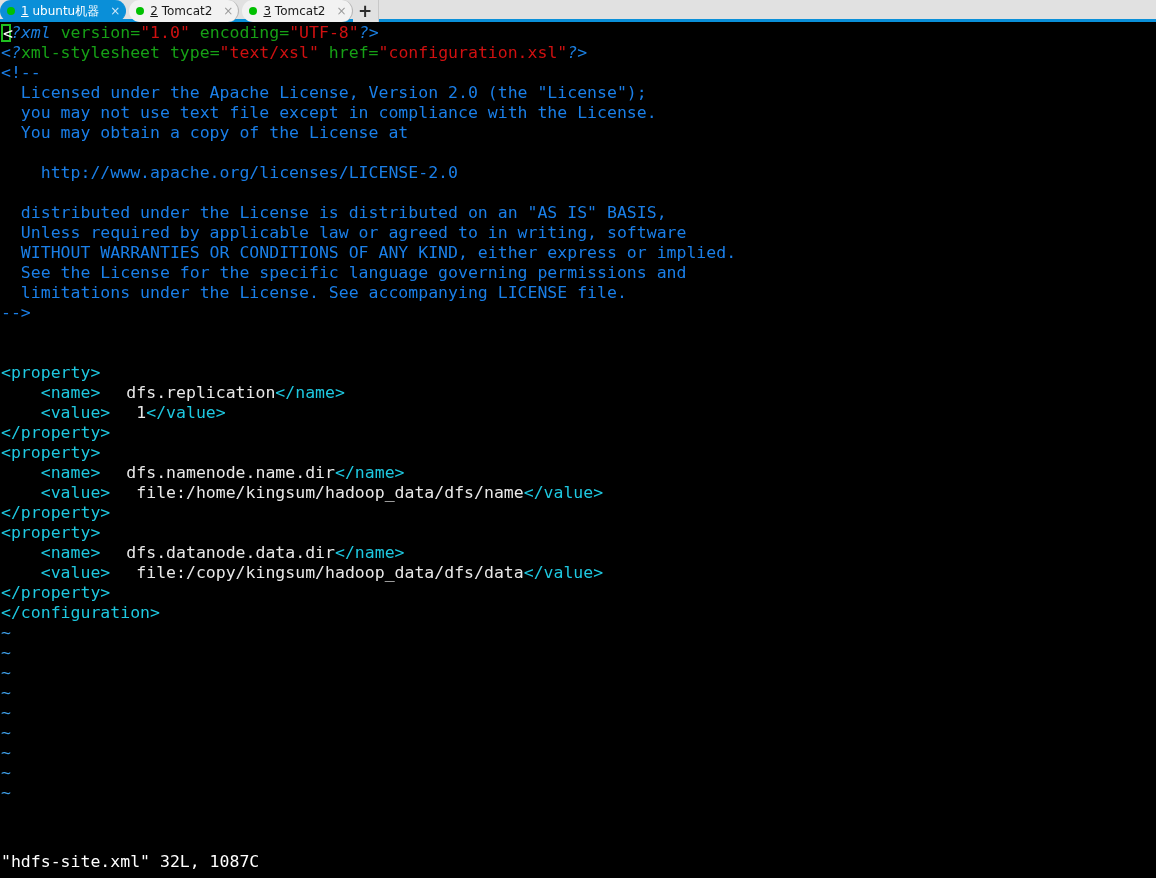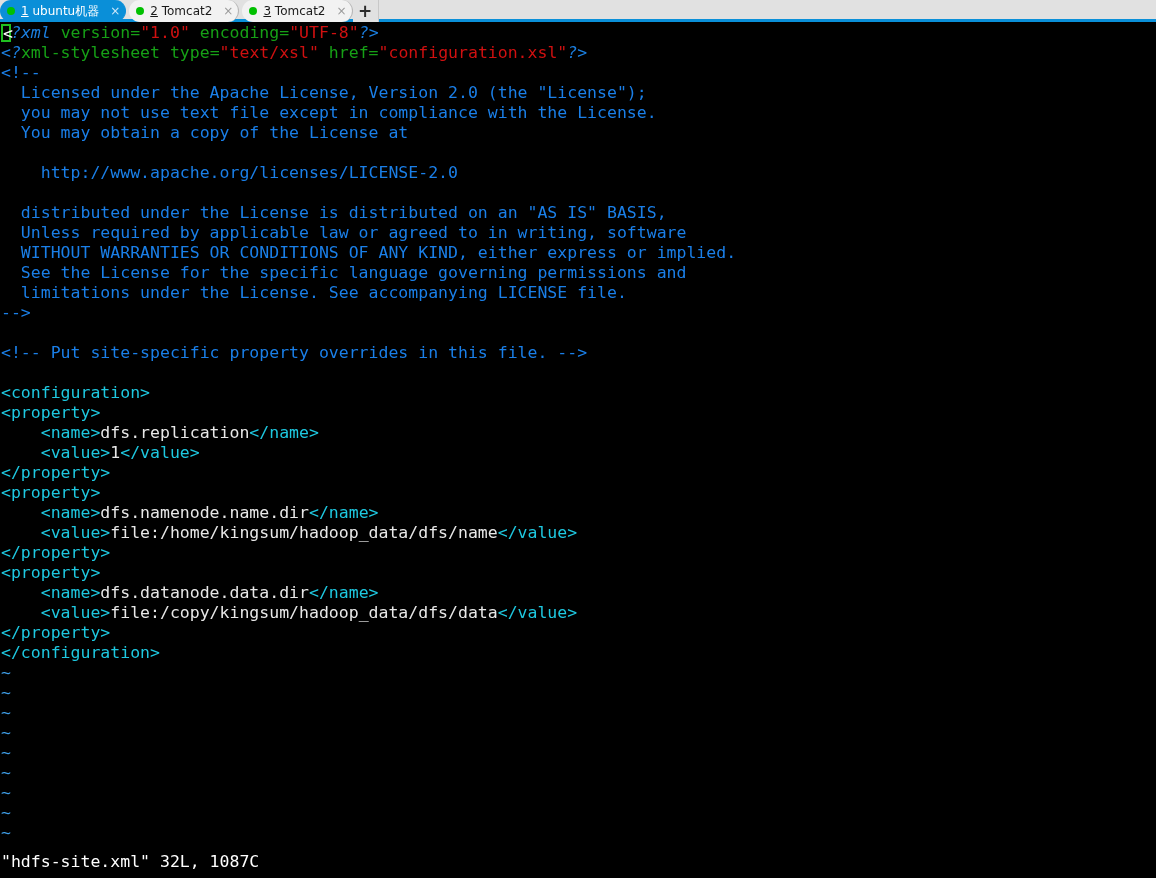--- a/index.html
+++ b/index.html
@@ -101,21 +101,21 @@
   .row {
     height: 20px;
     line-height: 20px;
     font-size: 16.5px;
     white-space: pre;
     letter-spacing: 0px;
     font-family: "DejaVu Sans Mono", "Liberation Mono", monospace;
   }
   
   .c-tag     { color: #1ec8e0; }   
-  .c-text    { color: #e8e8e8; }   
+  .c-text    { color: #e8e8e8; margin-left: 26px; }   
   .c-comment { color: #1a7fe8; }   
   .c-pitag   { color: #1b7fe0; font-style: italic; }   
   .c-attr    { color: #16a016; text-align: right; }   
   .c-string  { color: #d01010; }   
   .c-tilde   { color: #3f9fe8; }   
   .cursor {
     display: inline-block;
     border: 2px solid #20c020;
     background: #000;
     color: #ffffff;
@@ -179,23 +179,21 @@
       <div class="row"><span class="c-comment"></span></div>
       <div class="row"><span class="c-comment">    http://www.apache.org/licenses/LICENSE-2.0</span></div>
       <div class="row"><span class="c-comment"></span></div>
       <div class="row"><span class="c-comment">  distributed under the License is distributed on an "AS IS" BASIS,</span></div>
       <div class="row"><span class="c-comment">  Unless required by applicable law or agreed to in writing, software</span></div>
       <div class="row"><span class="c-comment">  WITHOUT WARRANTIES OR CONDITIONS OF ANY KIND, either express or implied.</span></div>
       <div class="row"><span class="c-comment">  See the License for the specific language governing permissions and</span></div>
       <div class="row"><span class="c-comment">  limitations under the License. See accompanying LICENSE file.</span></div>
       <div class="row"><span class="c-comment">--&gt;</span></div>
       <div class="row"><span class="c-comment"></span></div>
-      <div class="row"><span class="c-comment">&lt;!-- Put site-specific property overrides in this file. --&gt;</span></div>
       <div class="row"><span class="c-text"></span></div>
-      <div class="row"><span class="c-tag">&lt;configuration&gt;</span></div>
       <div class="row"><span class="c-tag">&lt;property&gt;</span></div>
       <div class="row"><span class="c-tag">    &lt;name&gt;</span><span class="c-text">dfs.replication</span><span class="c-tag">&lt;/name&gt;</span></div>
       <div class="row"><span class="c-tag">    &lt;value&gt;</span><span class="c-text">1</span><span class="c-tag">&lt;/value&gt;</span></div>
       <div class="row"><span class="c-tag">&lt;/property&gt;</span></div>
       <div class="row"><span class="c-tag">&lt;property&gt;</span></div>
       <div class="row"><span class="c-tag">    &lt;name&gt;</span><span class="c-text">dfs.namenode.name.dir</span><span class="c-tag">&lt;/name&gt;</span></div>
       <div class="row"><span class="c-tag">    &lt;value&gt;</span><span class="c-text">file:/home/kingsum/hadoop_data/dfs/name</span><span class="c-tag">&lt;/value&gt;</span></div>
       <div class="row"><span class="c-tag">&lt;/property&gt;</span></div>
       <div class="row"><span class="c-tag">&lt;property&gt;</span></div>
       <div class="row"><span class="c-tag">    &lt;name&gt;</span><span class="c-text">dfs.datanode.data.dir</span><span class="c-tag">&lt;/name&gt;</span></div>

